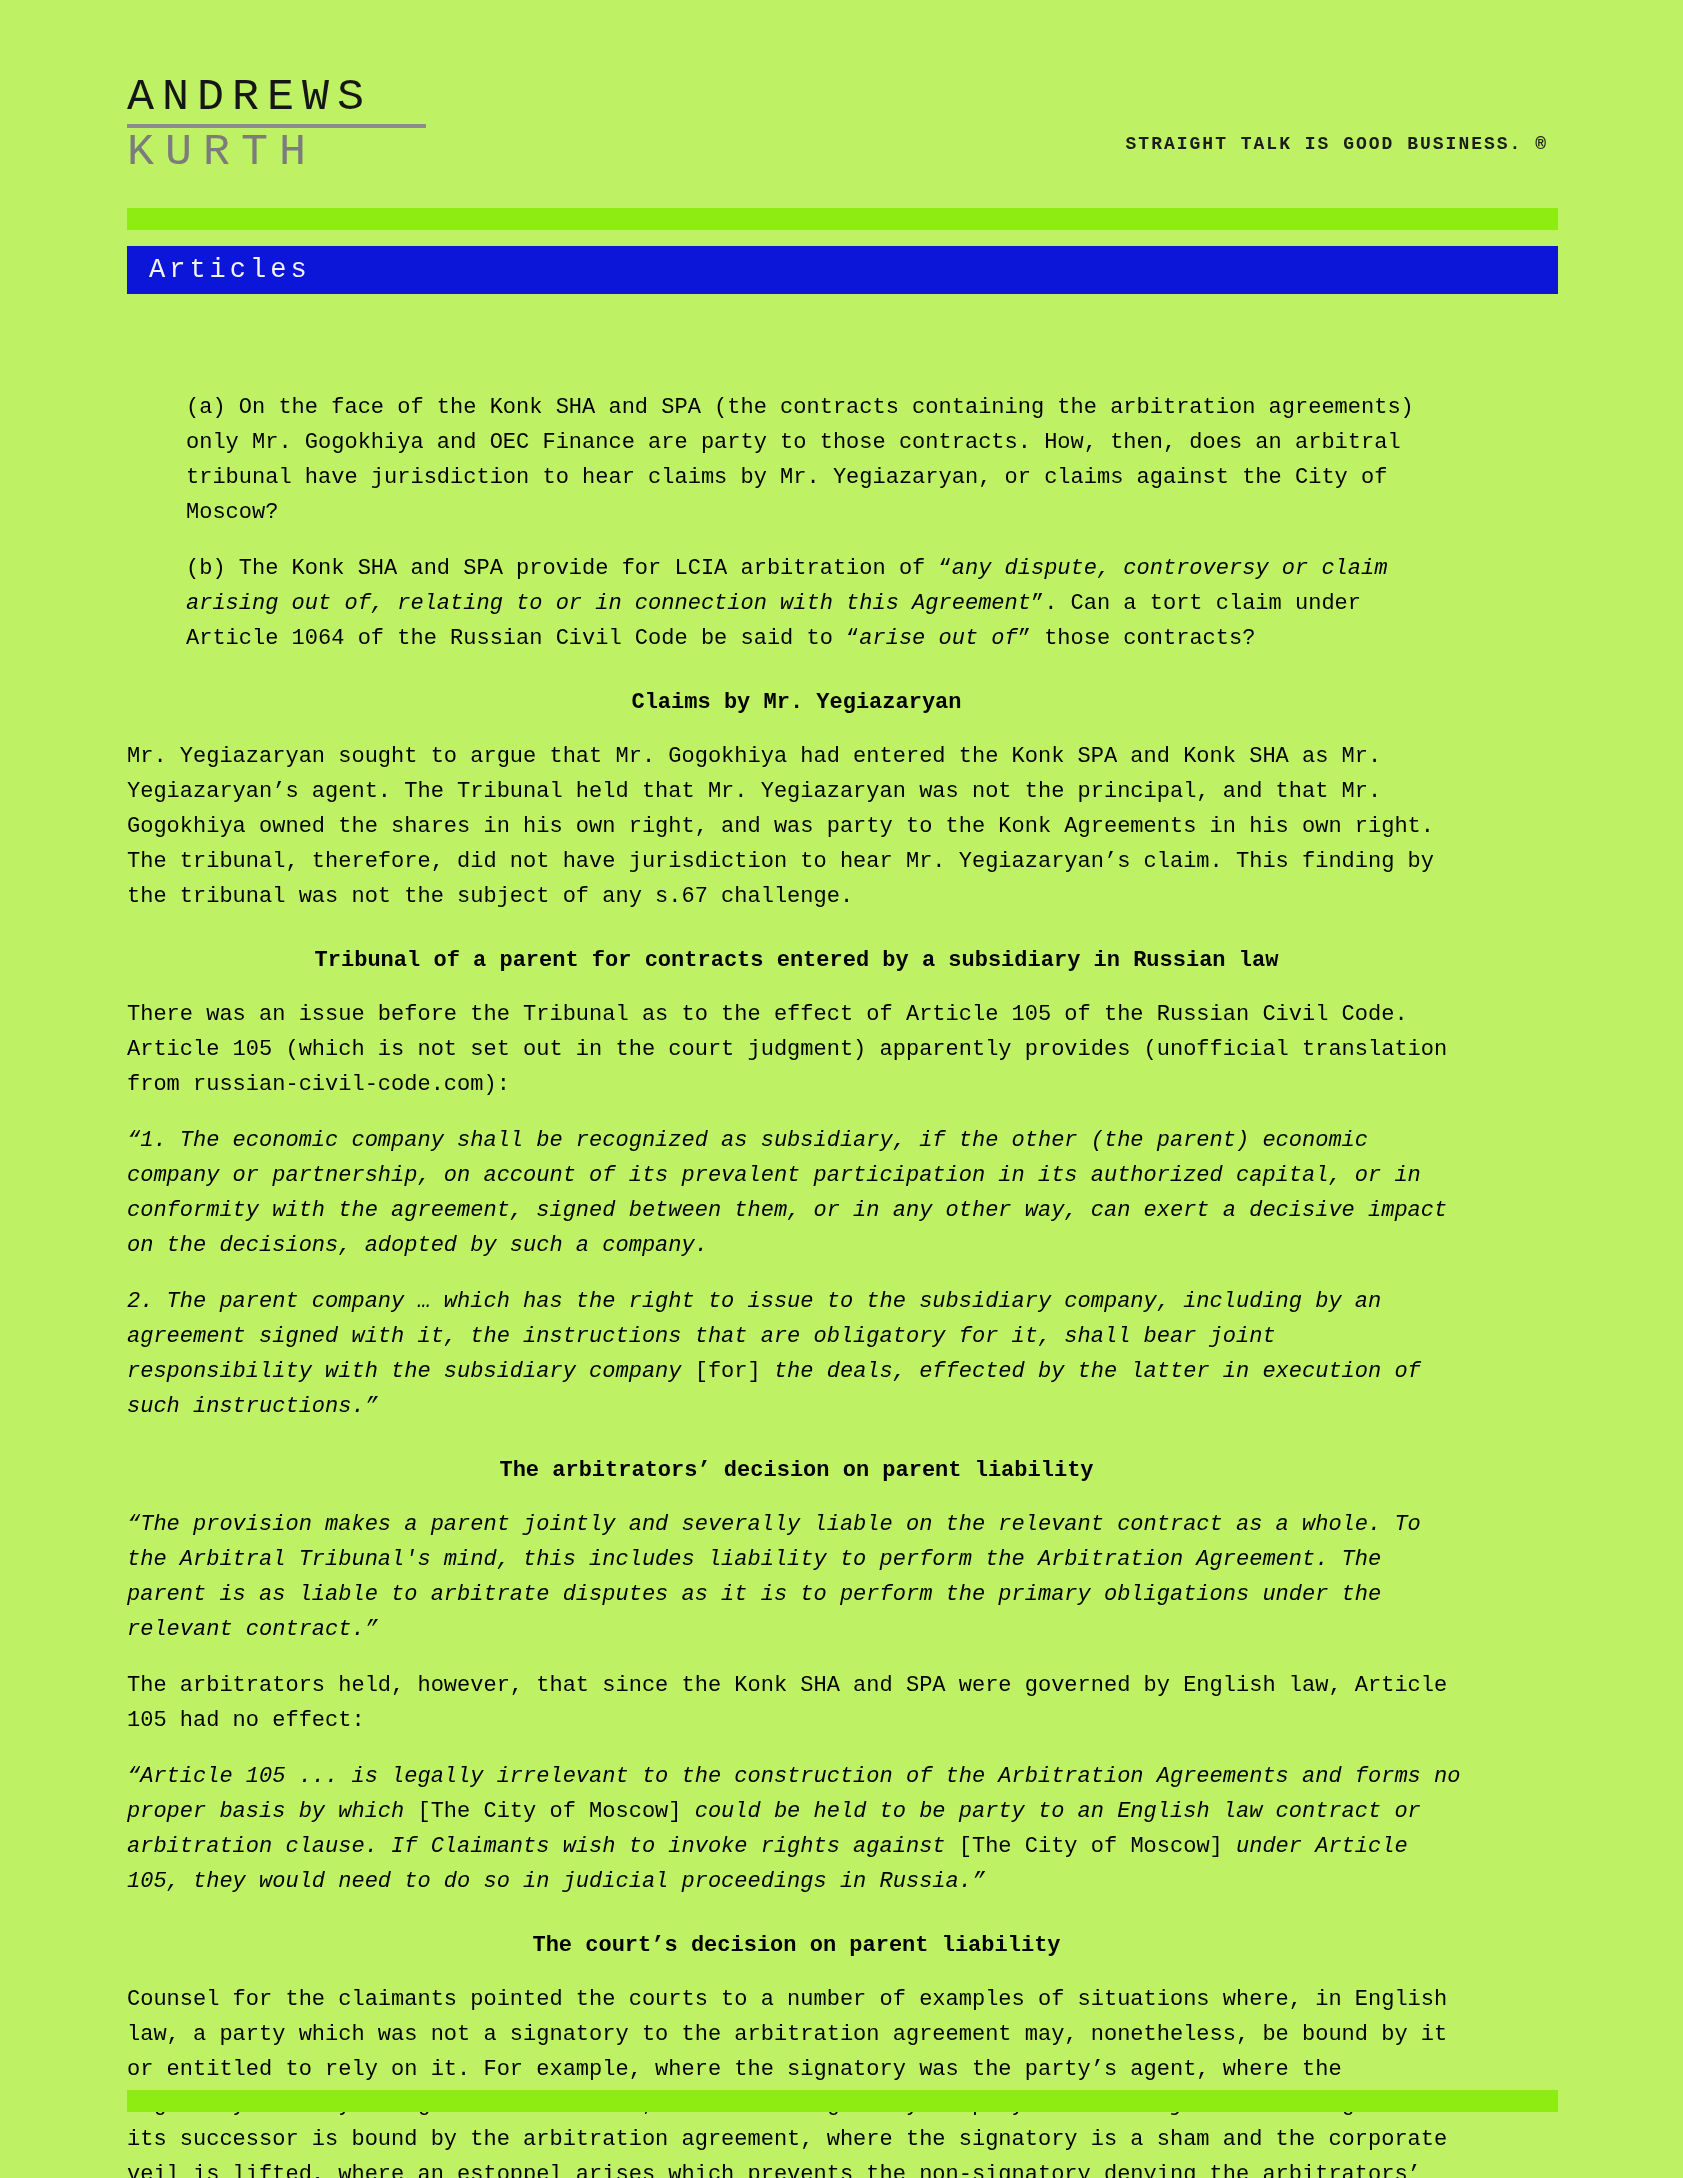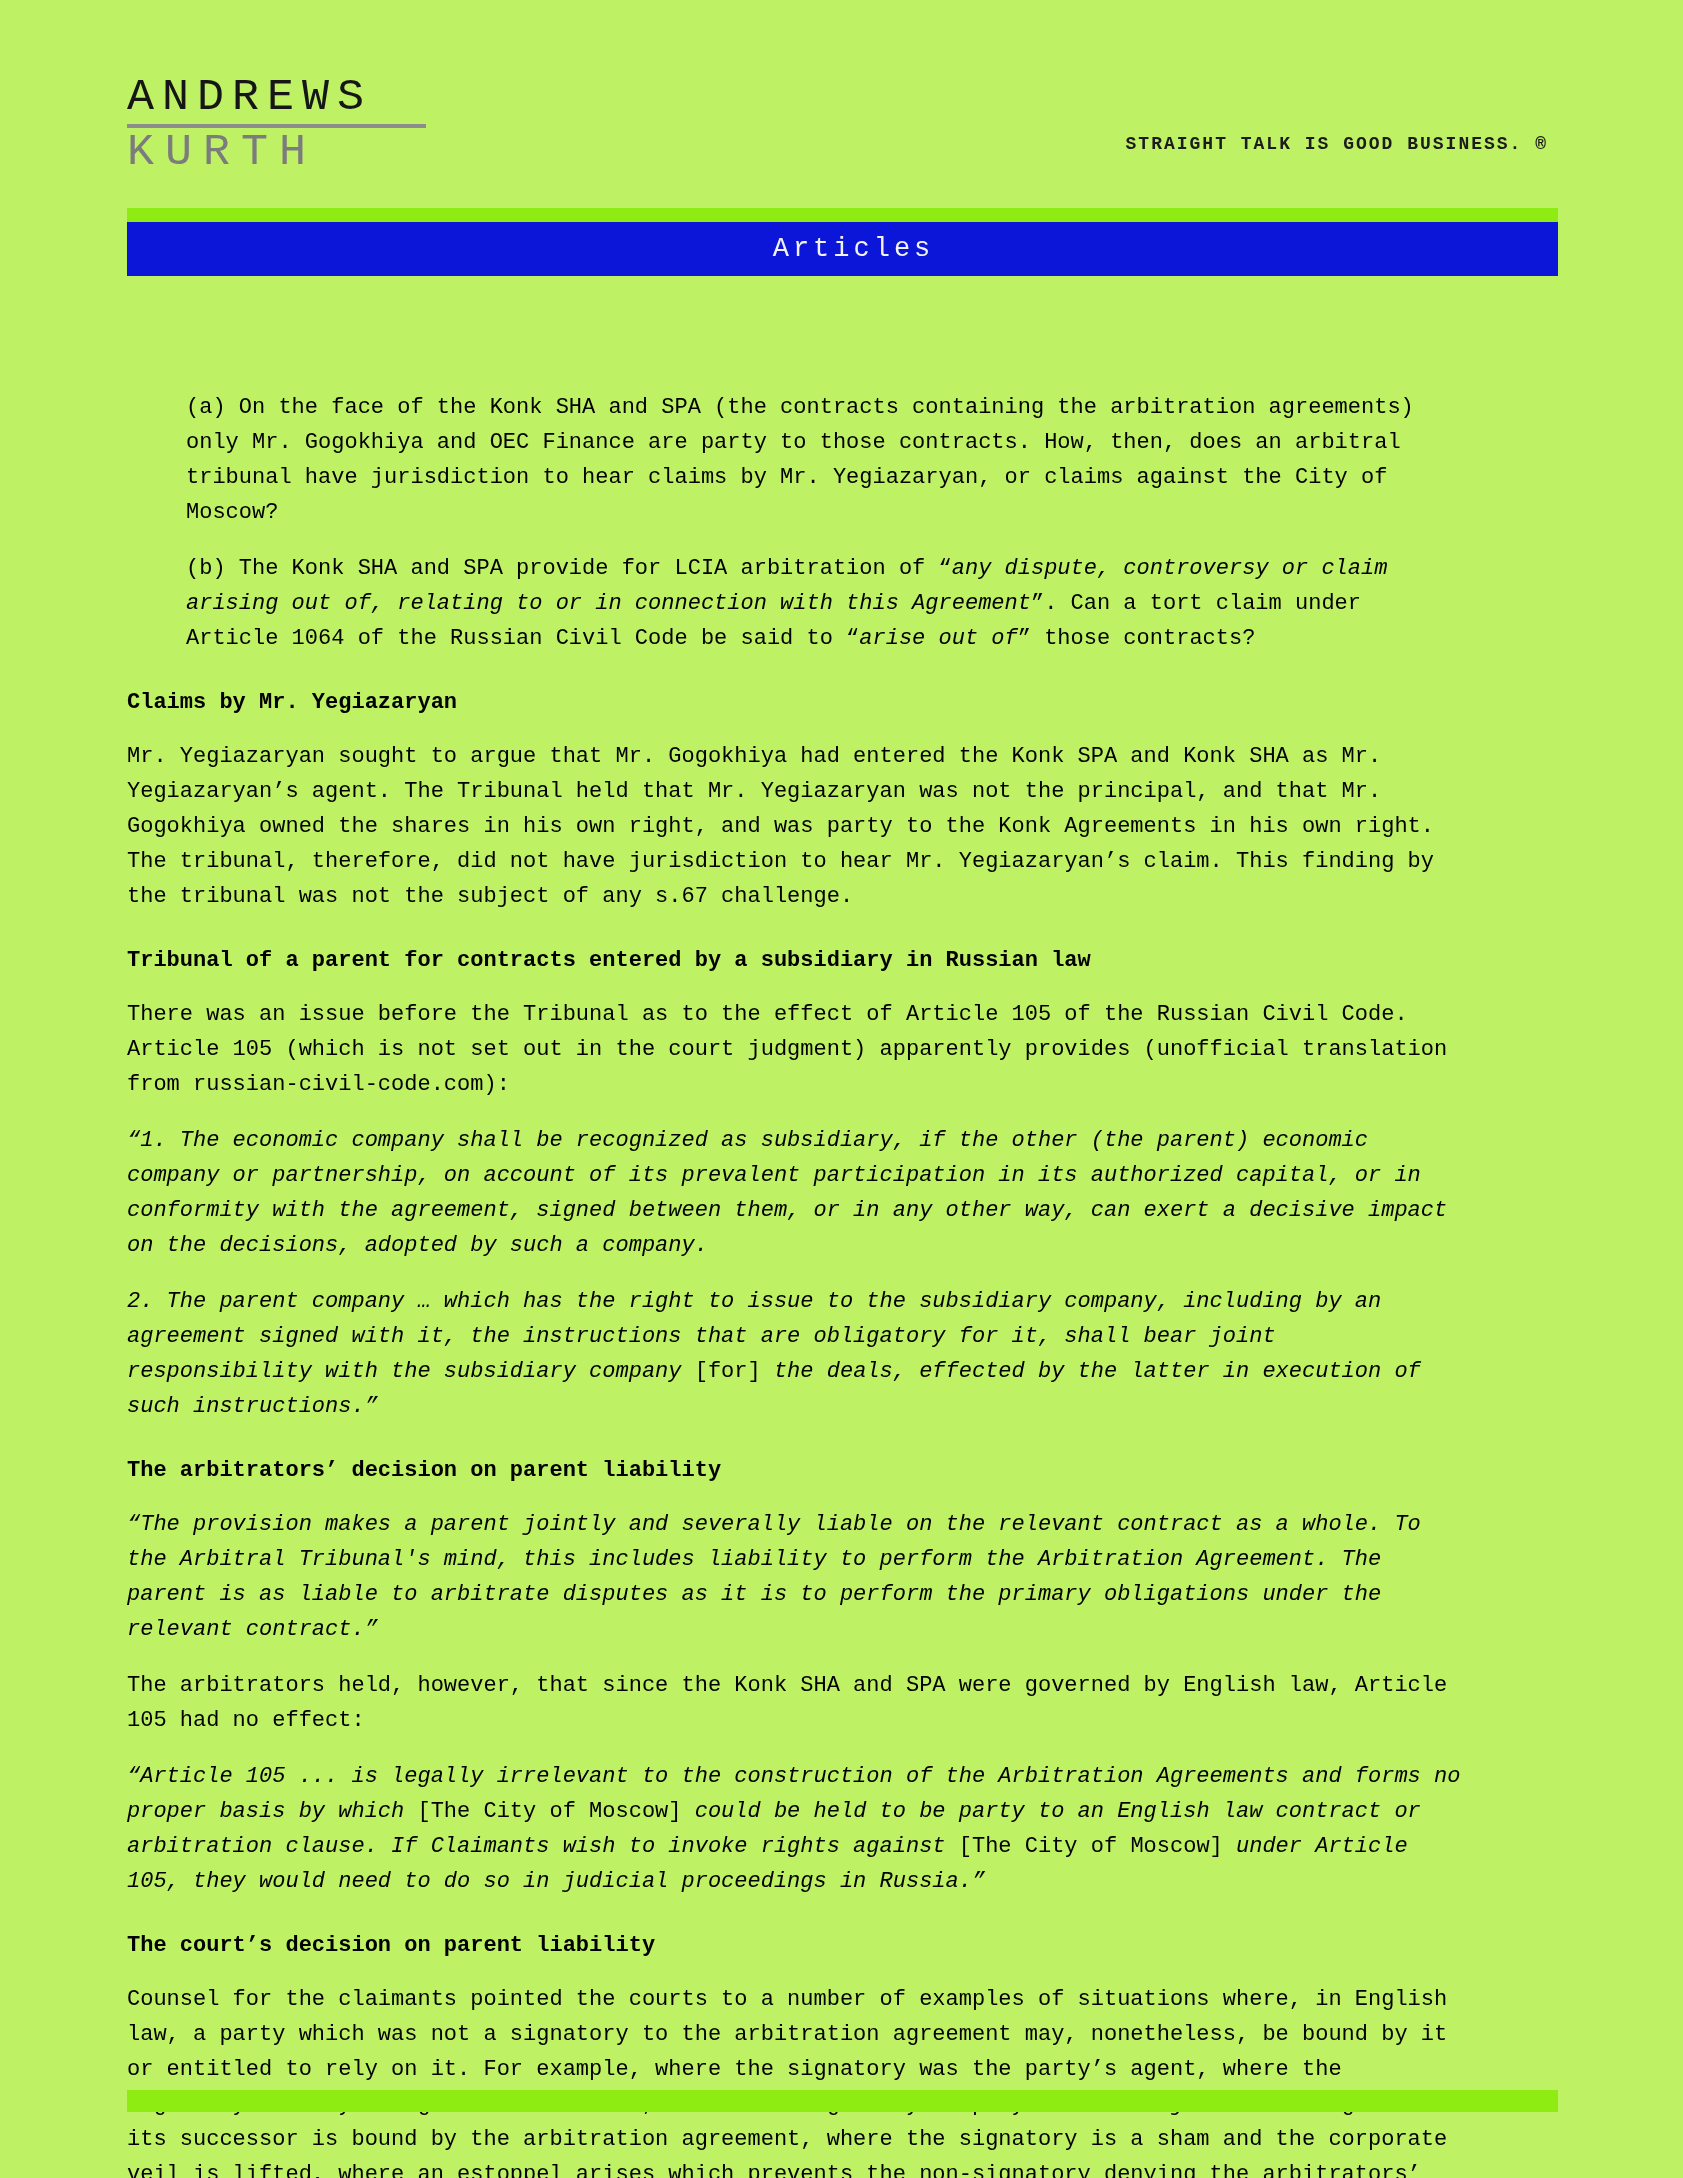--- a/index.html
+++ b/index.html
@@ -49,23 +49,23 @@
     letter-spacing:2px;
     color:#1c1c1c;
     white-space:nowrap;
   }
   
   .accent-bar-top{
     position:absolute;top:208px;left:127px;width:1431px;height:22px;
     background:var(--green);
   }
   .articles-banner{
-    position:absolute;top:222px;left:127px;width:1431px;height:54px;
+    position:absolute;top:246px;left:127px;width:1431px;height:48px;
     background:var(--blue);
-    display:flex;align-items:center;justify-content:center;
+    display:flex;align-items:center;
   }
   .banner-title{
     color:#f2f2f2;
     font-size:27px;
     font-weight:400;
     letter-spacing:4px;
     padding-left:22px;
   }
   .accent-bar-bottom{
     position:absolute;top:2090px;left:127px;width:1431px;height:22px;
@@ -81,20 +81,21 @@
     line-height:35px;
     color:#000;
     margin-top:36px;
   }
   .article-body p,.article-body h3{margin:0 0 21px 0;}
   .article-body h3{
     font-size:22px;
     font-weight:700;
     margin-top:29px;
     margin-bottom:19px;
+    text-align:center;
   }
   .indent{padding-left:59px;}
   .quote span{font-style:italic;}
   .quote span.rm{font-style:normal;}
   .it{font-style:italic;}
 </style>
 </head>
 <body>
 
 <div class="page">

